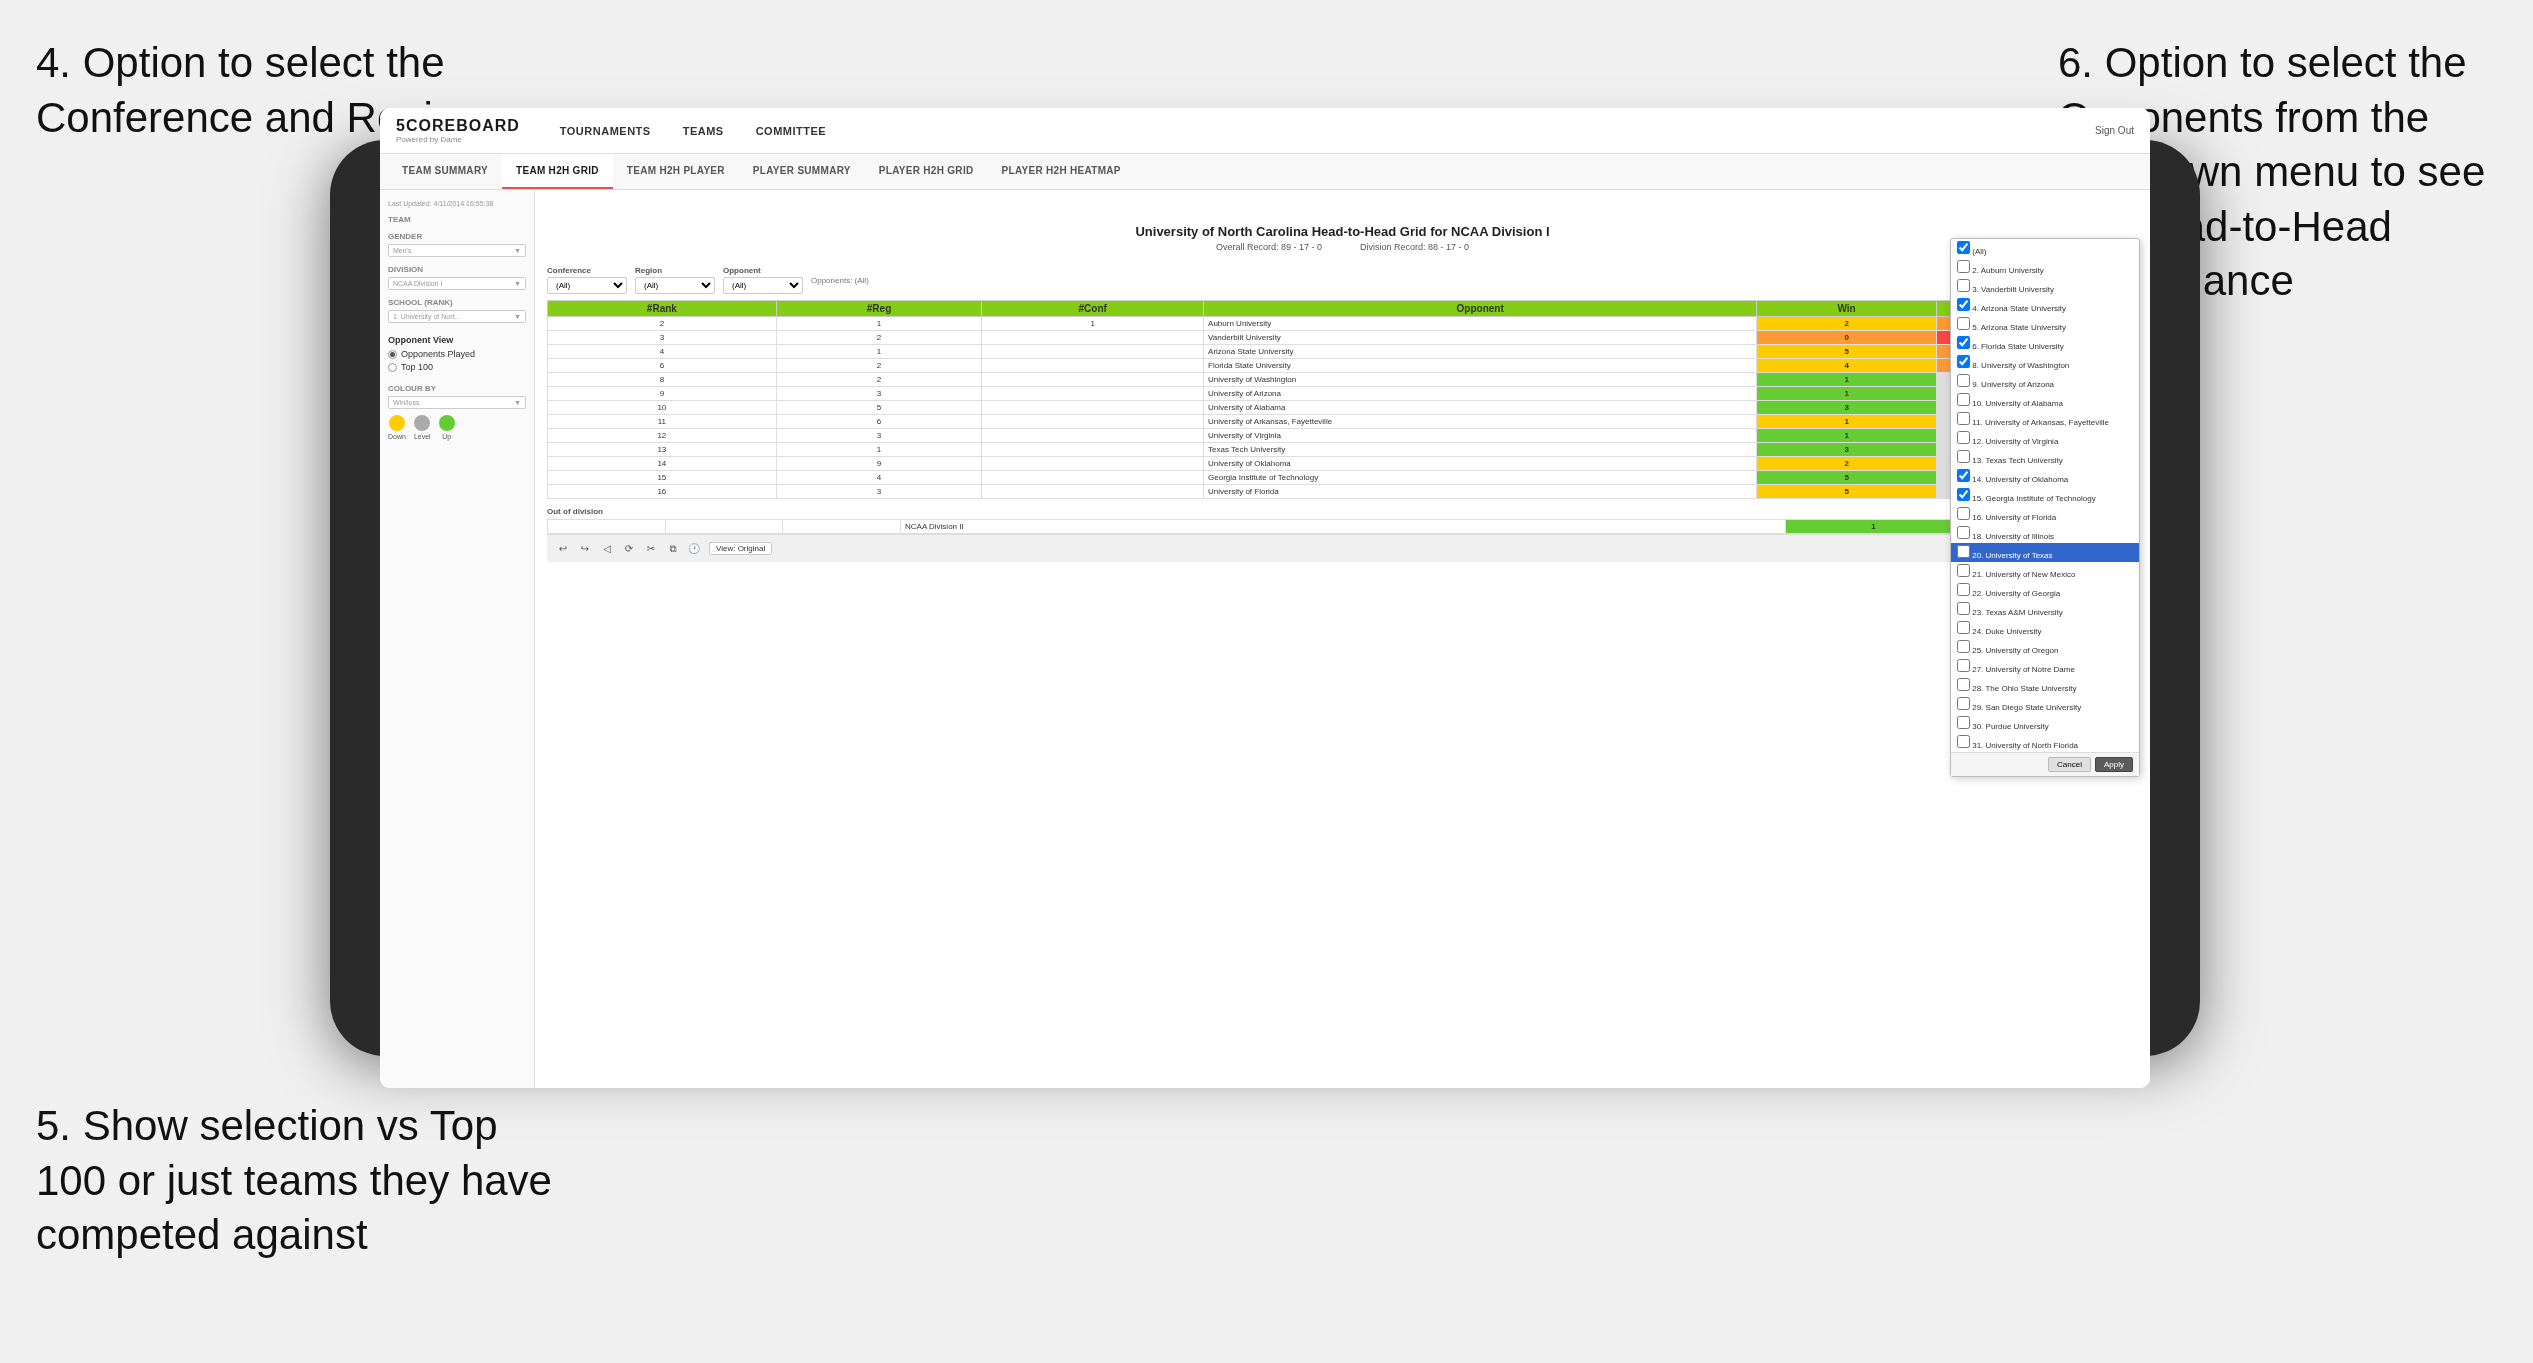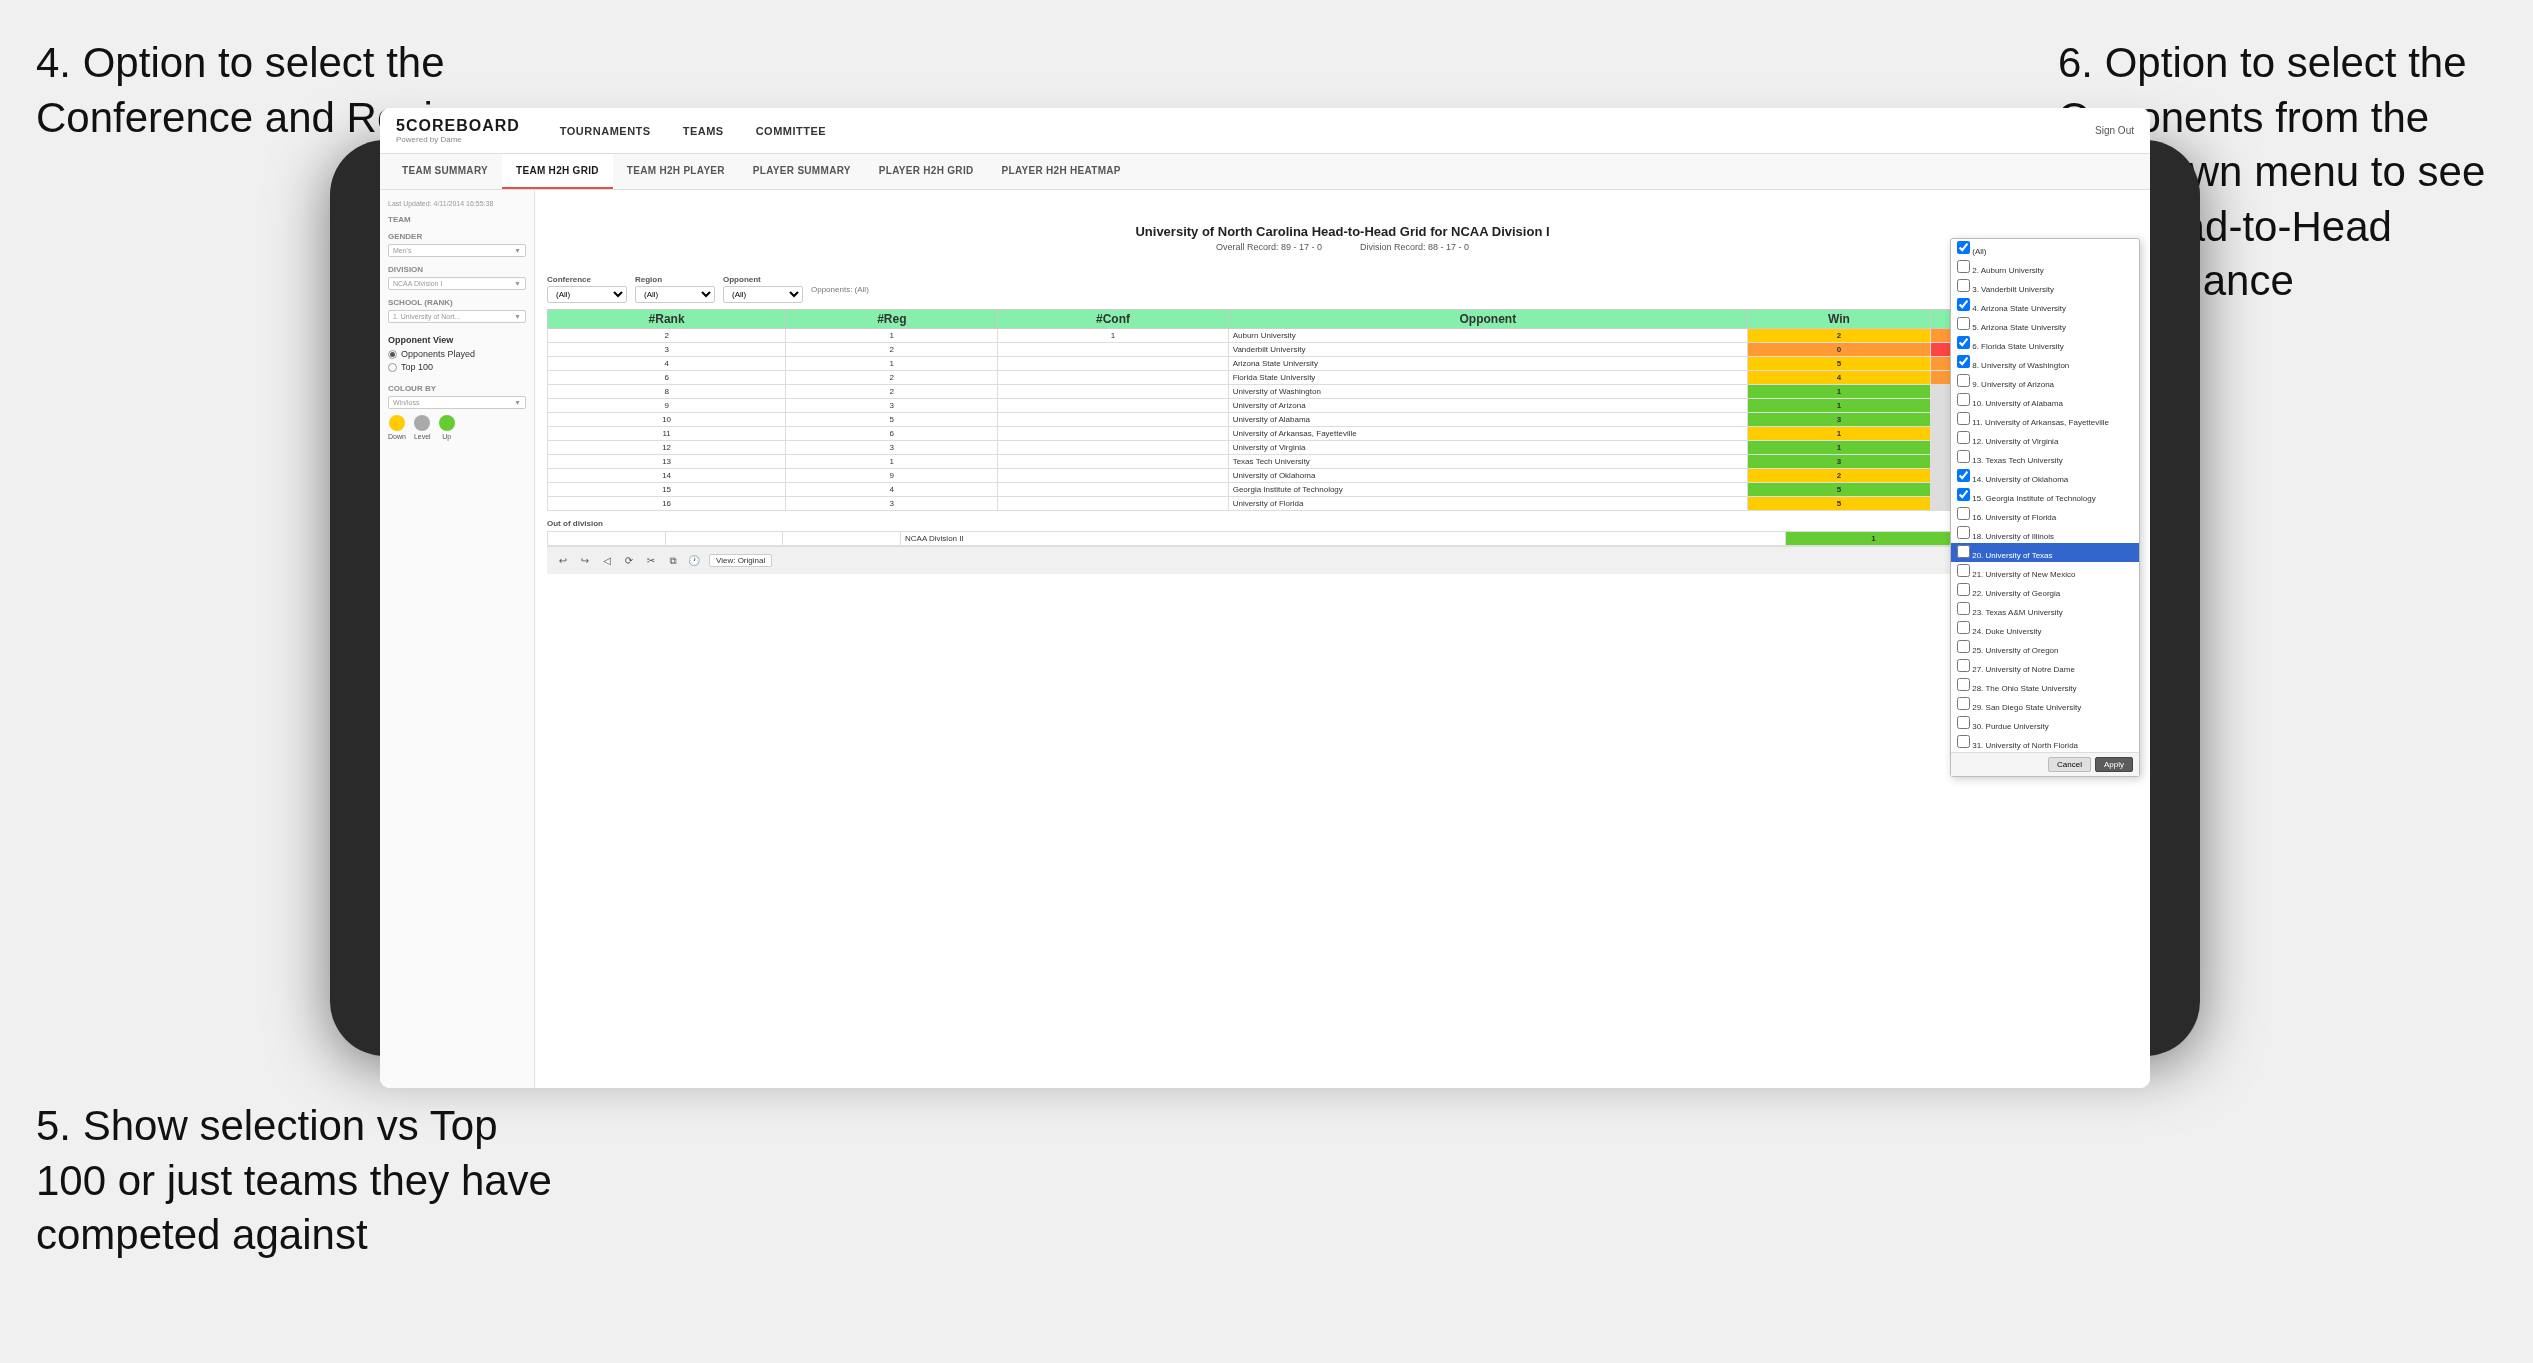--- a/index.html
+++ b/index.html
@@ -267,21 +267,21 @@
       margin-bottom: 3px;
       margin-top: 26px;
     }
 
     .record-row {
       display: flex;
       justify-content: center;
       gap: 38px;
       font-size: 9px;
       color: #555;
-      margin-bottom: 23px;
+      margin-bottom: 14px;
     }
 
     
     .filter-row {
       display: flex;
       gap: 8px;
       margin-bottom: 6px;
       align-items: center;
     }
 
@@ -312,25 +312,25 @@
     }
 
     
     .data-table {
       width: 100%;
       border-collapse: collapse;
       font-size: 8px;
     }
 
     .data-table th {
-      background: #86efac;
+      background: #84cc16;
       border: 1px solid #ccc;
       padding: 2px 12px;
       text-align: center;
-      font-size: 12px;
+      font-size: 10px;
       font-weight: 700;
       color: #333;
     }
 
     .data-table td {
       border: 1px solid #ddd;
       padding: 2px 4px;
       text-align: center;
       font-size: 8px;
       color: #333;

